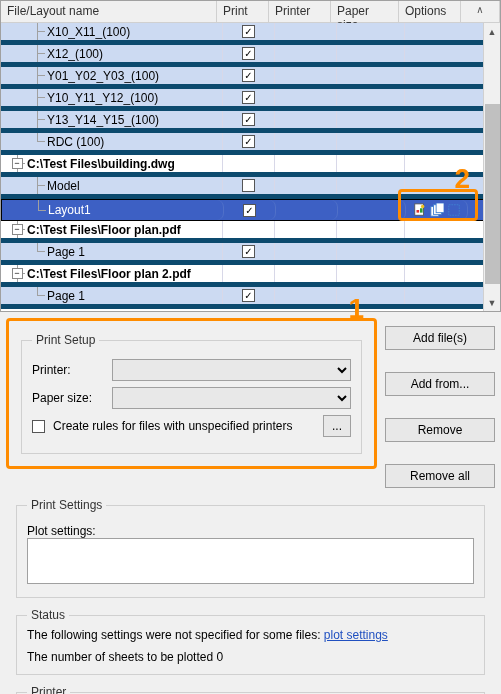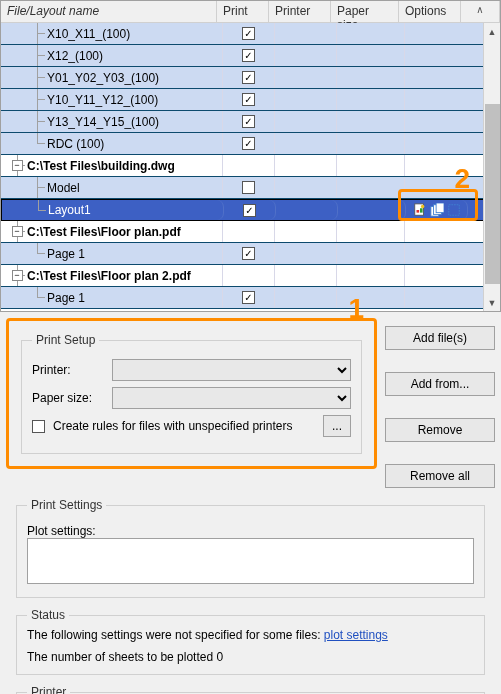--- a/index.html
+++ b/index.html
@@ -1,29 +1,29 @@
 <!DOCTYPE html>
 <html><head>
 <meta charset="utf-8">
 <style>
 * { box-sizing: border-box; font-family: "Segoe UI", Tahoma, sans-serif; font-size: 12px; }
 body { margin: 0; background: #f0f0f0; width: 501px; height: 694px; overflow: hidden; }
 
 .table-area { height: 312px; position: relative; background: #fff; border: 1px solid #a0a0a0; }
 .table-header { display: flex; background: #f0f0f0; height: 22px; border-bottom: 1px solid #d0d0d0; }
 .table-header .th { border-right: 1px solid #d0d0d0; padding: 3px 6px; color: #333; }
-.table-header .th.file { width: 216px; font-style: italic; }
+.table-header .th.file { width: 216px; }
 .table-header .th.print { width: 52px; }
 .table-header .th.printer { width: 62px; }
 .table-header .th.paper { width: 68px; }
 .table-header .th.options { width: 62px; }
 .table-header .th.spacer { flex: 1; text-align: center; font-size: 10px; color: #555; }
 
 .tbody { position: relative; }
-.row { display: flex; height: 22px; align-items: center; border-bottom: 1px solid #0c4a6e; background: #ccdaf2; }
+.row { display: flex; height: 22px; align-items: center; border-bottom: 5px solid #0c4a6e; background: #ccdaf2; }
 .row.group { background: #fff; }
 .row.selected { background: #3d60c4; color: #fff; border: 1px solid #000; }
 .row .cell { height: 100%; display: flex; align-items: center; }
 .row .cell.file { width: 222px; padding-left: 6px; border-right: 1px solid #d8d8e8; }
 .row .cell.print { width: 52px; justify-content: center; border-right: 1px solid #d8d8e8; }
 .row .cell.printer { width: 62px; border-right: 1px solid #d8d8e8; }
 .row .cell.paper { width: 68px; border-right: 1px solid #d8d8e8; }
 .row .cell.options { width: 62px; justify-content: center; gap: 3px; }
 .row.selected .cell { border-right: 1px solid #5070c8; border-radius: 7px; }
 

